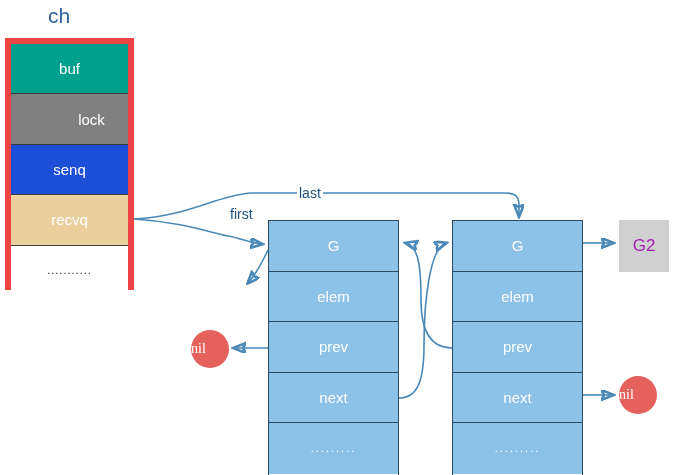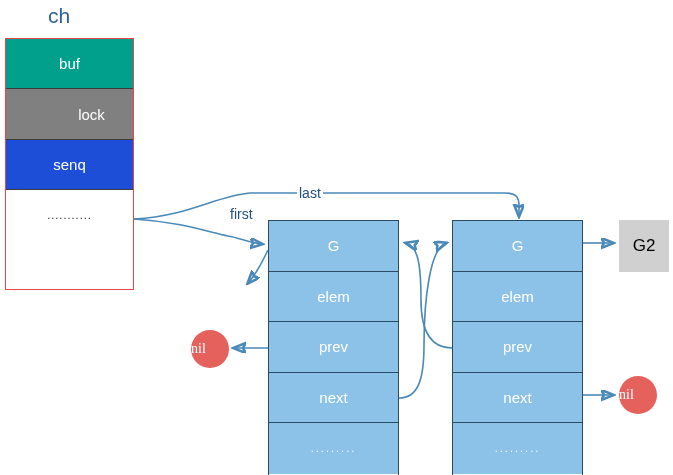--- a/index.html
+++ b/index.html
@@ -10,21 +10,21 @@
   }
   #stage{position:absolute;left:0;top:0;width:673px;height:339px;}
 
   
   .ch-title{
     position:absolute;left:48px;top:4px;
     font-size:21px;color:#2F6399;letter-spacing:0px;
   }
   .ch-box{
     position:absolute;left:5px;top:38px;width:129px;height:252px;
-    border:1px solid #ef4444;box-sizing:border-box;
+    border:6px solid #ef4444;box-sizing:border-box;
   }
   .ch-row{
     position:relative;height:50.4px;box-sizing:border-box;
     display:flex;align-items:center;justify-content:center;
     color:#ffffff;font-size:15px;
     border-bottom:1px solid #3b3b3b;
   }
   .ch-row:last-child{border-bottom:none;}
   .ch-row.r-buf{background:#00A08C;}
   .ch-row.r-lock{background:#808080;padding-left:44px;}
@@ -50,21 +50,21 @@
     color:#ffffff;font-size:15px;
     border-bottom:1.4px solid #2b4a63;
   }
   .sg-row:last-child{border-bottom:none;}
   .dots-white{letter-spacing:2px;font-size:11px;color:#ffffff;line-height:1;}
 
   
   .gbox{
     position:absolute;background:#D0D0D0;border:none;
     display:flex;align-items:center;justify-content:center;
-    color:#000000;font-size:17px;
+    color:#a21caf;font-size:17px;
   }
   .gbox.g1{left:200px;top:263px;width:55px;height:45px;}
   .gbox.g2{left:619px;top:220px;width:50px;height:52px;}
 
   
   .nil{
     position:absolute;border-radius:50%;
     background:#E5625C;
     display:flex;align-items:center;justify-content:flex-start;
     color:#ffffff;font-size:14px;font-family:Liberation Serif, serif;
@@ -92,20 +92,23 @@
 
   <div class="ch-box">
     <div class="ch-row r-buf">
         <span>buf</span>
       </div>
     <div class="ch-row r-lock">
         <span>lock</span>
       </div>
     <div class="ch-row r-senq">
         <span>senq</span>
+      </div>
+    <div class="ch-row r-recvq">
+        <span>recvq</span>
       </div>
     <div class="ch-row r-dots">
         <span class="dots-dark">...........</span>
       </div>
   </div>
 
   <div class="sudog left">
     <div class="sg-row">
         <span>G</span>
       </div>

